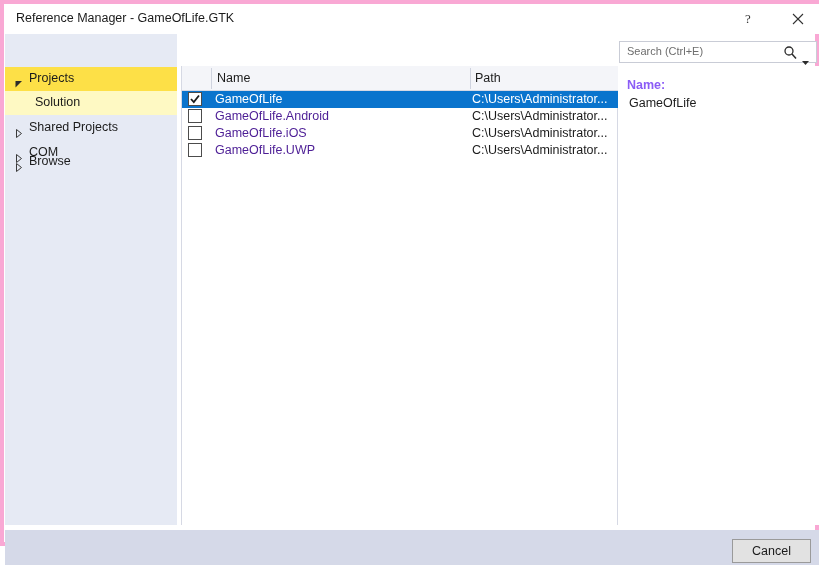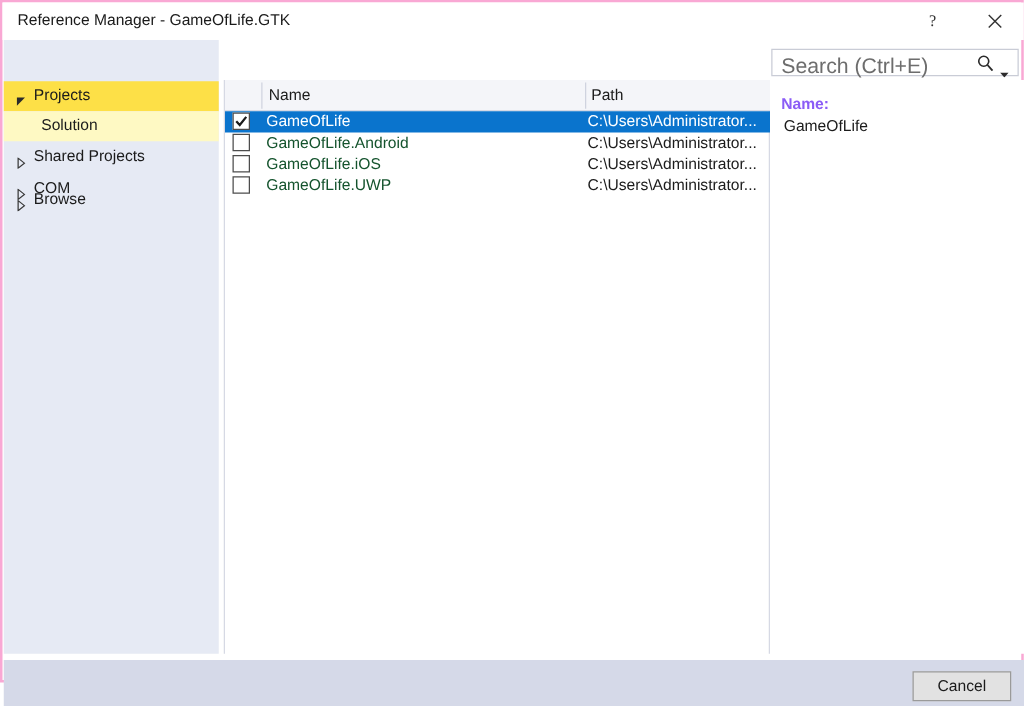--- a/index.html
+++ b/index.html
@@ -15,21 +15,21 @@
     -webkit-font-smoothing: antialiased;
   }
 
   
   .window {
     position: absolute;
     left: 0; top: 0;
     width: 819px;
     height: 546px;
     box-sizing: border-box;
-    border: 2px solid #f9a8d4;
+    border: 4px solid #f9a8d4;
     background: #ffffff;
   }
 
   
   .titlebar {
     position: absolute;
     left: 0; top: 0;
     width: 817px;
     height: 30px;
     background: #ffffff;
@@ -154,21 +154,21 @@
     background: #ffffff;
     border: 1px solid #4c4c4c;
     box-sizing: border-box;
   }
   .row .chk svg { position: absolute; left: 1px; top: 1px; }
   .row .cell-name {
     position: absolute;
     left: 33px;
     top: 1px;
     font-size: 12.5px;
-    color: #14532d;
+    color: #4c1d95;
     white-space: nowrap;
   }
   .row .cell-path {
     position: absolute;
     left: 290px;
     top: 1px;
     font-size: 12.5px;
     color: #1b1b1b;
     white-space: nowrap;
   }
@@ -183,21 +183,21 @@
     width: 198px;
     height: 22px;
     background: #ffffff;
     border: 1px solid #c9ccd6;
     box-sizing: border-box;
   }
   .search-ph {
     position: absolute;
     left: 7px;
     top: 3px;
-    font-size: 17px;
+    font-size: 11px;
     color: #6d6d6d;
     white-space: nowrap;
   }
   .search-icon {
     position: absolute;
     right: 19px;
     top: 3px;
     width: 14px;
     height: 14px;
   }

